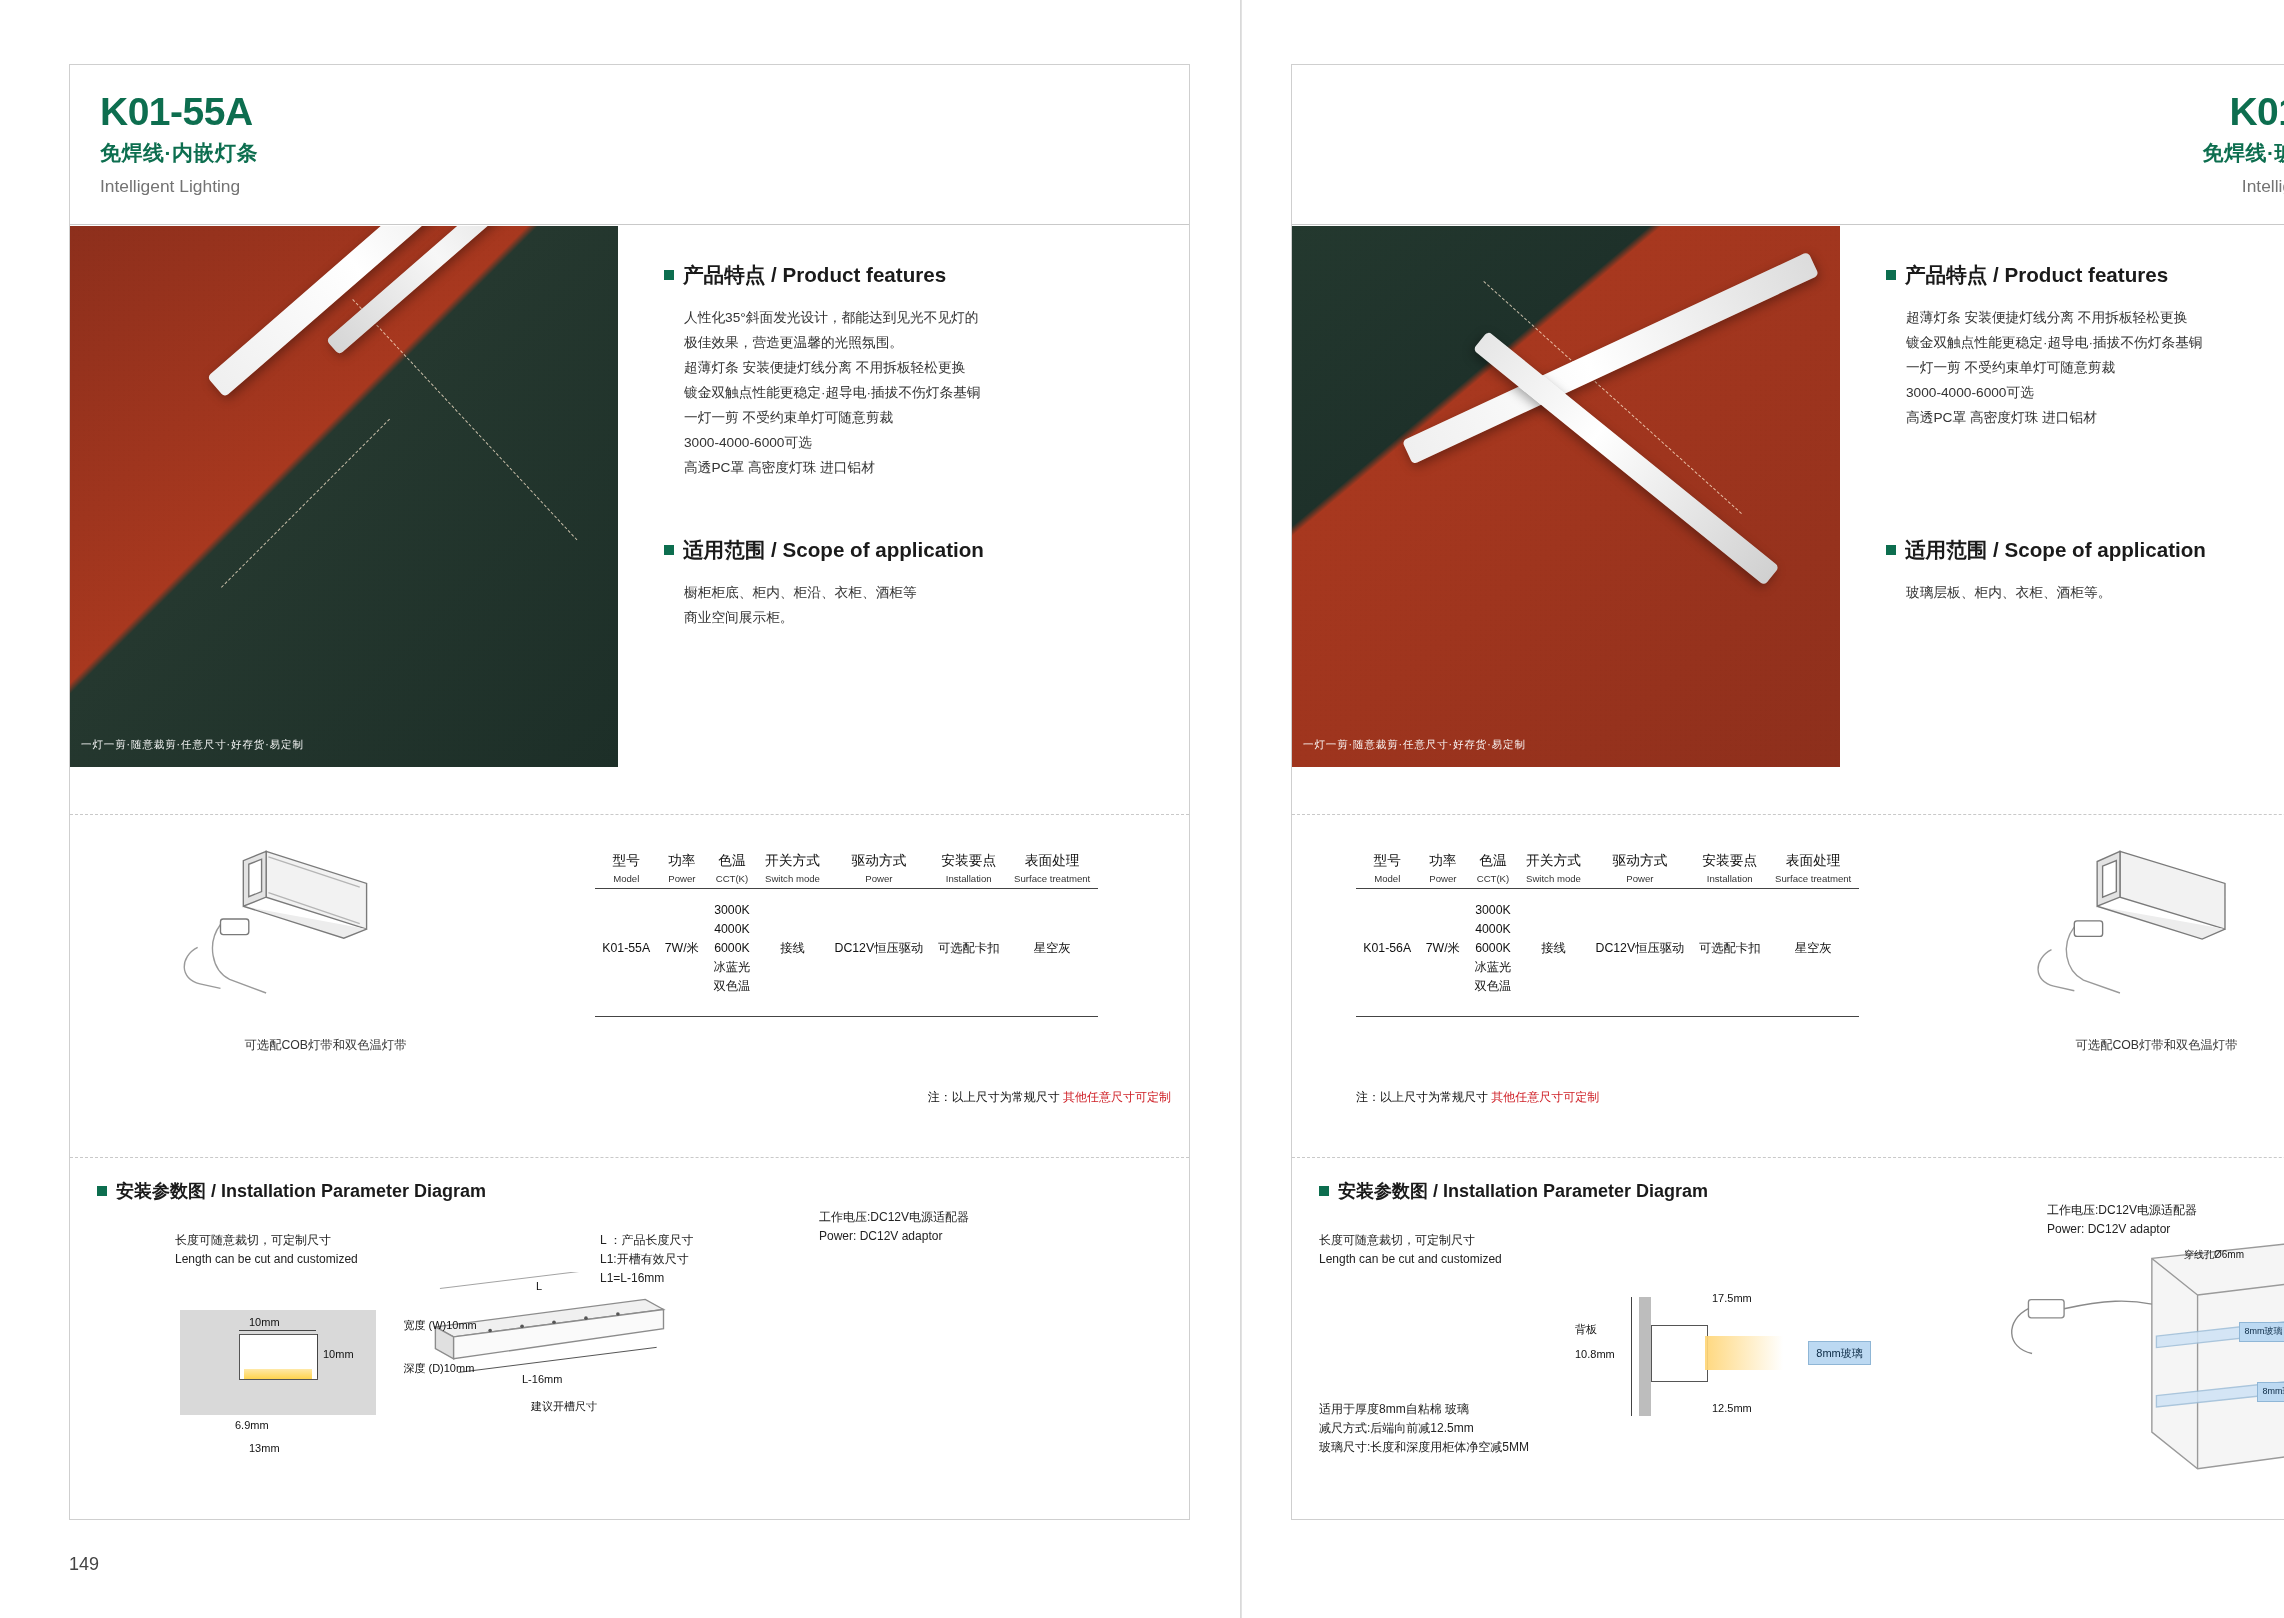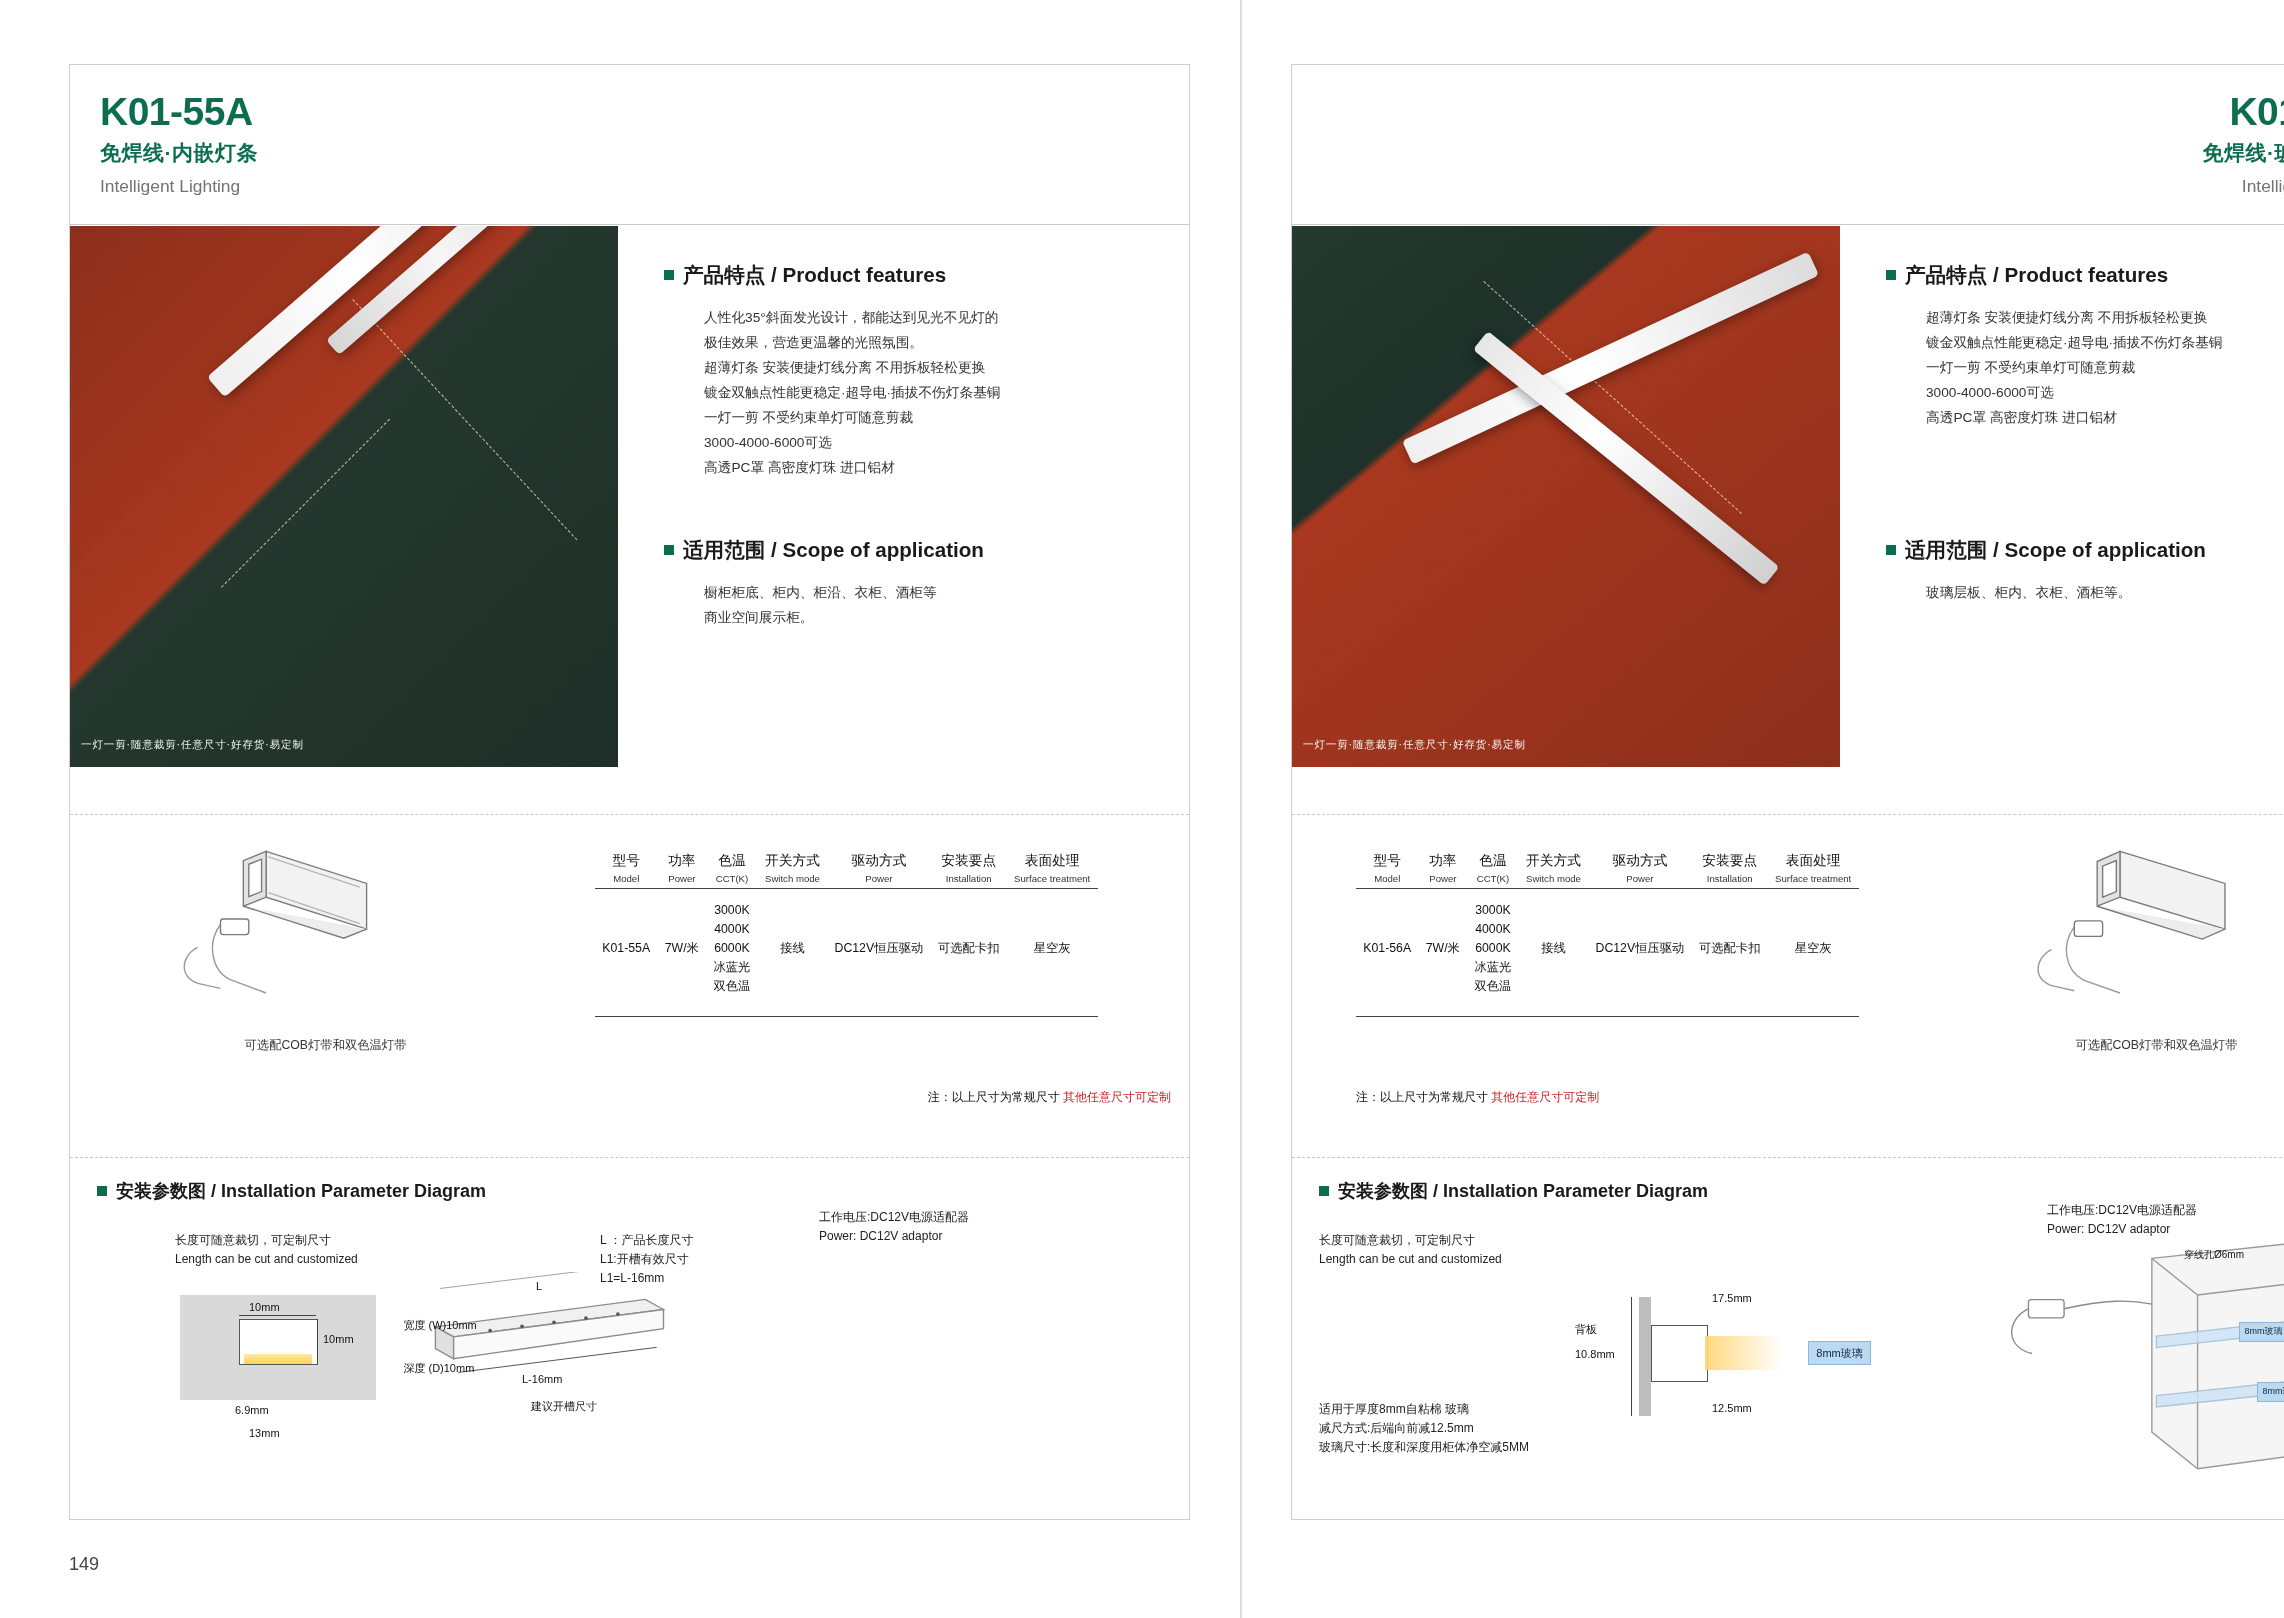--- a/index.html
+++ b/index.html
@@ -35,21 +35,21 @@
   .stitch{position:absolute;height:0;border-top:1.4px dashed rgba(255,235,210,.75);}
   .barL{position:absolute;background:linear-gradient(90deg,#efefef,#ffffff 45%,#dcdcdc);border-radius:4.6px;box-shadow:0 3.7px 11px rgba(0,0,0,.35);}
   .photo-caption{position:absolute;left:11px;bottom:15.5px;color:#ffffff;font-size:10.5px;letter-spacing:0.9px;opacity:.95;}
 
   
   .features{position:absolute;top:196px;}
   .left .features{left:594px;right:27px;}
   .right .features{left:594px;right:27px;}
   .sec-title{display:flex;align-items:center;font-size:20.6px;font-weight:bold;color:#1a1a1a;}
   .sec-title .sq{width:10px;height:10px;background:#0d6e4f;margin-right:9px;display:inline-block;}
-  .bullets{margin-top:15.5px;margin-left:40px;}
+  .bullets{margin-top:15.5px;margin-left:20px;}
   .bullets div{font-size:13.7px;line-height:25px;color:#333;}
   .scope{position:absolute;top:471px;left:594px;right:27px;}
 
   
   .band{position:absolute;left:0;right:0;top:749px;height:338px;border-top:0.9px dashed #c9c9c9;box-sizing:border-box;}
   .profile{position:absolute;top:18px;width:347px;height:215px;}
   .left .profile{left:82px;}
   .right .profile{right:82px;}
   .profile .pcap{position:absolute;bottom:-5.5px;width:100%;text-align:center;font-size:12.3px;color:#333;}
 
@@ -230,21 +230,21 @@
           <div>L ：产品长度尺寸</div>
           <div>L1:开槽有效尺寸</div>
           <div>L1=L-16mm</div>
         </div>
 
         <div class="ins-note" style="left:749px;top:50px;">
           <div>工作电压:DC12V电源适配器</div>
           <div>Power: DC12V adaptor</div>
         </div>
 
-        <div class="dimbox" style="left:110px;top:137px;width:224px;height:160px;">
+        <div class="dimbox" style="left:110px;top:152px;width:224px;height:160px;">
           <div class="gray-panel" style="left:0;top:0;width:196px;height:105px;"></div>
           <div class="chan" style="left:59px;top:24px;width:77px;height:44px;"></div>
           <div class="glow" style="left:64px;top:59px;width:68px;height:10px;"></div>
           <div class="dimtxt" style="left:69px;top:5.5px;">10mm</div>
           <div class="dimtxt" style="left:143px;top:38px;">10mm</div>
           <div class="dimtxt" style="left:55px;top:109px;">6.9mm</div>
           <div class="dimtxt" style="left:69px;top:132px;text-align:center;">13mm</div>
           <div class="dimline" style="left:59px;top:20px;width:77px;height:0.9px;"></div>
           <div class="dimline" style="left:137px;top:24px;width:0.9px;height:44px;"></div>
         </div>

